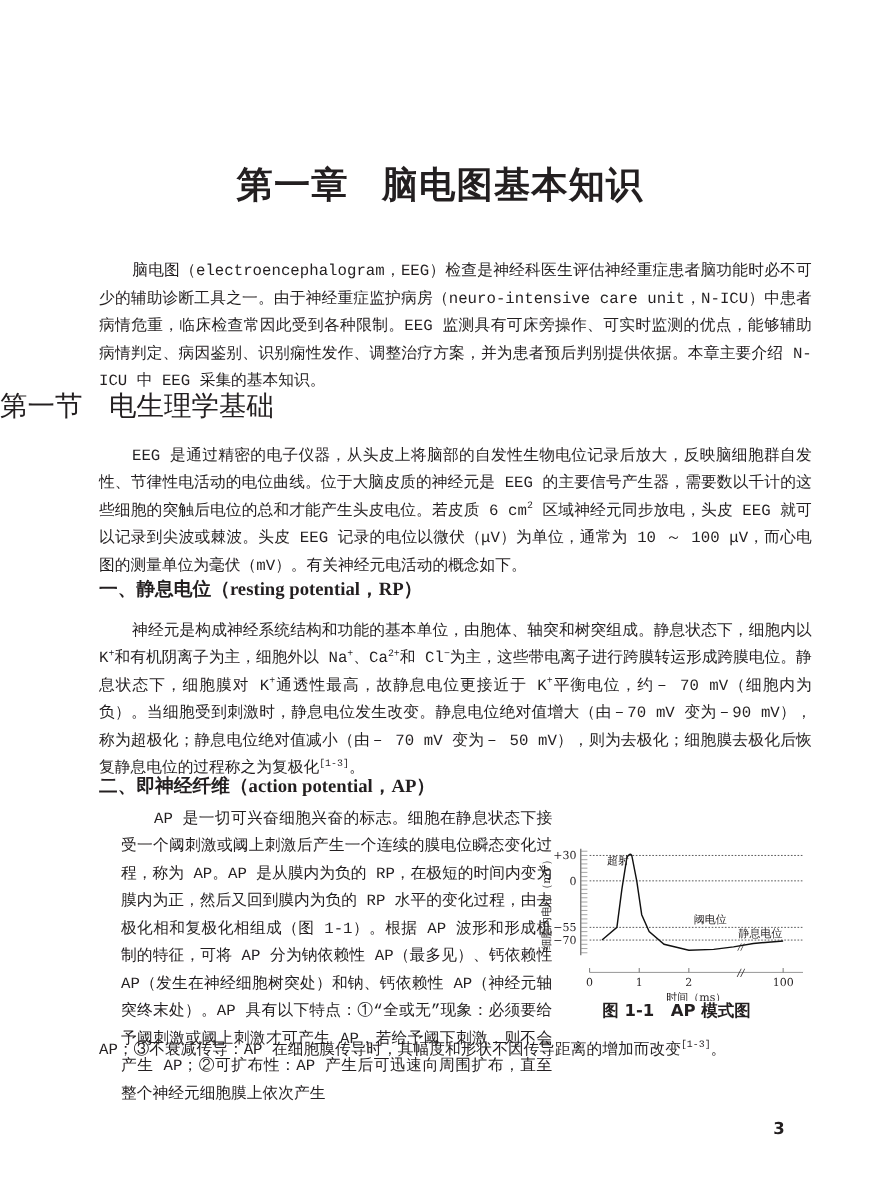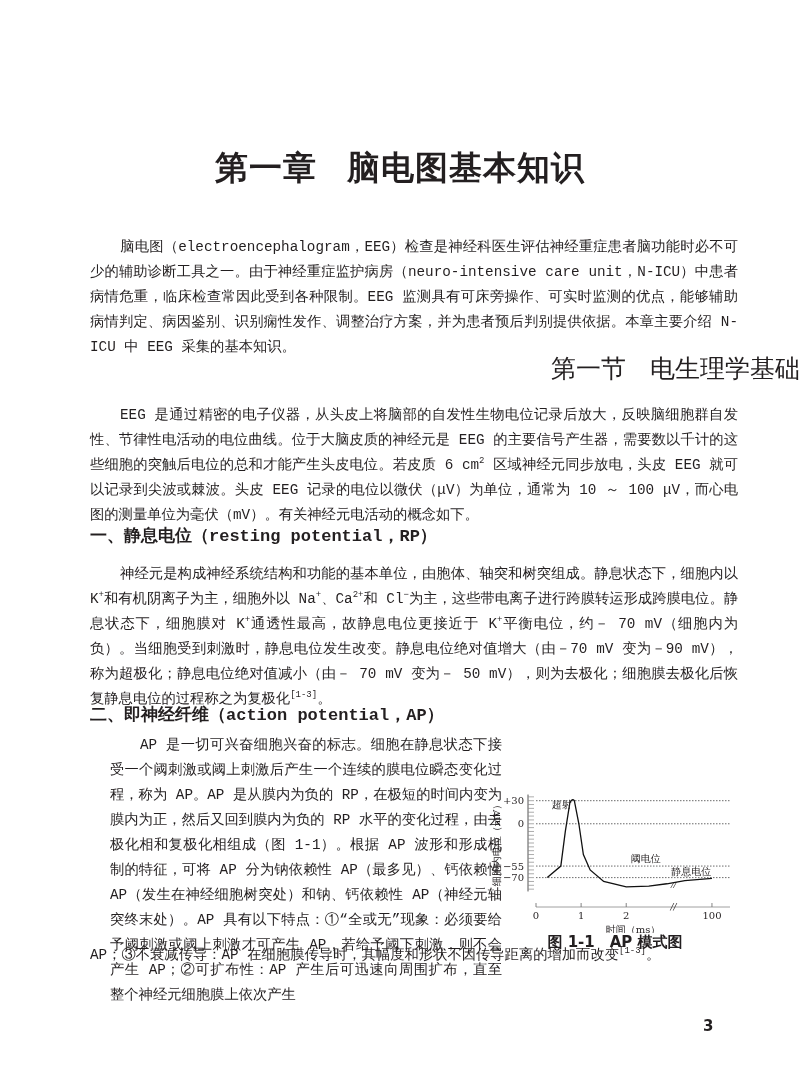--- a/index.html
+++ b/index.html
@@ -14,31 +14,31 @@
     font-family: "DejaVu Serif", serif; font-size: 33px; font-weight: bold; letter-spacing: 1px;
   }
   .chapter-title .gap { display: inline-block; width: 30px; }
   .para {
     position: absolute; left: 90px; width: 648px;
     font-size: 14.3px; line-height: 25px; text-align: justify;
     font-family: Liberation Mono, monospace;
   }
   .para .indent { display: inline-block; width: 30px; }
   .section-title {
-    position: absolute; left: 0; width: 800px; top: 352px; text-align: right;
+    position: absolute; left: 0; width: 800px; top: 352px; text-align: left;
     font-family: "DejaVu Sans", sans-serif; font-size: 25px;
   }
   .section-title .gap { display: inline-block; width: 24px; }
   .sub-heading {
-    position: absolute; left: 90px; font-family: Liberation Mono, monospace;
+    position: absolute; left: 90px; font-family: Liberation Serif, serif;
     font-size: 17px; font-weight: bold;
   }
   sup { font-size: 9px; line-height: 0; vertical-align: 6px; }
   .narrow { width: 392px; margin-left: 20px; }
-  .figure { position: absolute; left: 490px; top: 783px; width: 250px; height: 172px; }
+  .figure { position: absolute; left: 490px; top: 760px; width: 250px; height: 172px; }
   .fig-caption {
     position: absolute; left: 0; width: 100%; top: 150px; text-align: center;
     font-family: "DejaVu Sans", sans-serif; font-size: 15px; font-weight: bold;
   }
   .page-number {
     position: absolute; left: 703px; top: 1017px; font-family: "DejaVu Sans", sans-serif;
     font-size: 15px; font-weight: bold;
   }
   svg text { font-family: "DejaVu Serif", serif; fill: #231f20; }
 </style>

